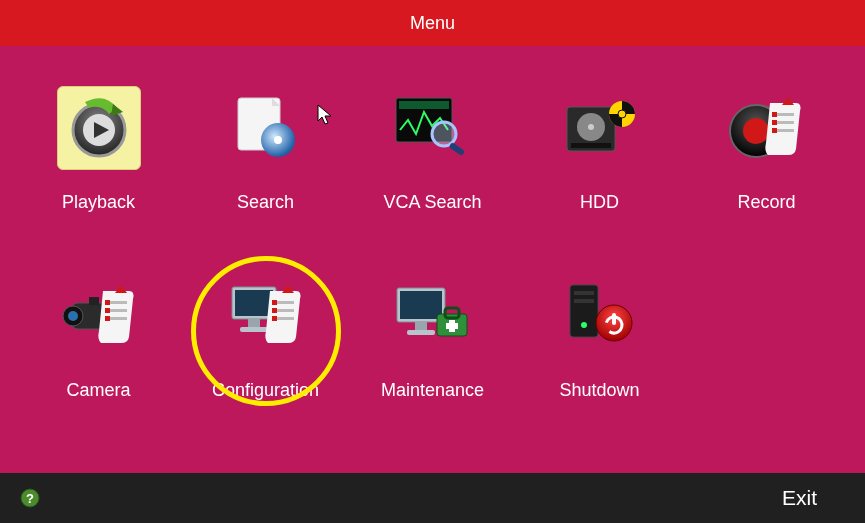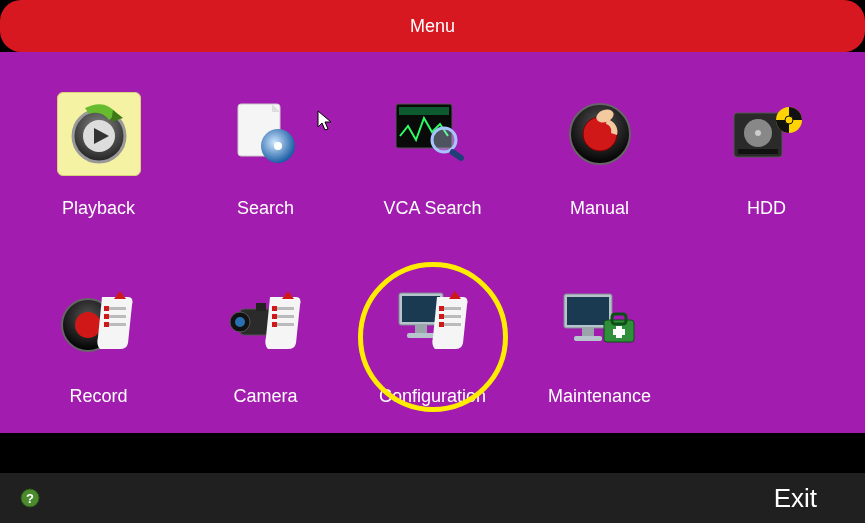--- a/index.html
+++ b/index.html
@@ -7,32 +7,31 @@
     width: 865px;
     height: 523px;
     background: #000;
     font-family: Arial, sans-serif;
     color: #fff;
     overflow: hidden;
     position: relative;
   }
   .titlebar {
     width: 865px;
-    height: 52px;
+    height: 46px;
     background: #d71820;
     display: flex;
     align-items: center;
     justify-content: center;
     font-size: 18px;
-    border-radius: 21px;
   }
   .content {
     width: 865px;
-    height: 381px;
-    background: #a21caf;
+    height: 427px;
+    background: #be185d;
     position: relative;
   }
   .grid {
     display: grid;
     grid-template-columns: repeat(5, 1fr);
     grid-template-rows: 170px 170px;
     row-gap: 18px;
     padding: 40px 15px 0 15px;
   }
   .menu-item {
@@ -85,21 +84,21 @@
   }
   .statusbar .help-icon {
     width: 20px; height: 20px;
     margin-right: 16px;
     display:flex;align-items:center;justify-content:center;
   }
   .statusbar .exit {
     margin-left: auto;
     margin-right: 28px;
     cursor: pointer;
-    font-size: 26px;
+    font-size: 21px;
     color: #fff;
   }
   .cursor {
     position: absolute;
     left: 317px;
     top: 58px;
     pointer-events: none;
   }
 </style>
 </head>
@@ -156,38 +155,20 @@
           <rect x="2" y="2" width="56" height="44" rx="2" fill="#0a0a0a" stroke="#555"></rect>
           <rect x="5" y="5" width="50" height="8" fill="#0e5a2f"></rect>
           <polyline points="6,34 14,24 22,38 30,16 38,30 46,22 54,34" fill="none" stroke="#2cff66" stroke-width="2"></polyline>
           <circle cx="50" cy="38" r="12" fill="#cfe0ff" fill-opacity="0.35" stroke="#a7c4ff" stroke-width="3"></circle>
           <rect x="58" y="46" width="16" height="6" rx="3" transform="rotate(35 58 46)" fill="#1f3f77"></rect>
         </svg>
       </div>
       <div class="menu-label">VCA Search</div>
     </div>
 
-    <div class="menu-item">
-      <div class="icon-wrap">
-        <svg width="70" height="70" viewBox="0 0 70 70">
-          <defs>
-            <radialGradient id="gMan" cx="50%" cy="35%" r="65%">
-              <stop offset="0%" stop-color="#555"></stop>
-                <stop offset="100%" stop-color="#000"></stop>
-            </radialGradient>
-          </defs>
-          <circle cx="35" cy="35" r="30" fill="url(#gMan)" stroke="#666" stroke-width="2"></circle>
-          <circle cx="35" cy="35" r="17" fill="#d01818"></circle>
-          <circle cx="35" cy="35" r="17" fill="none" stroke="#7a0000" stroke-width="1"></circle>
-          <path d="M42 20 C50 22 54 30 52 36 L46 34 C47 30 45 26 41 25 Z" fill="#f3c9a0"></path>
-          <ellipse cx="40" cy="17" rx="9" ry="6" fill="#f3c9a0" transform="rotate(-20 40 17)"></ellipse>
-        </svg>
-      </div>
-      <div class="menu-label">Manual</div>
-    </div>
 
     <div class="menu-item">
       <div class="icon-wrap">
         <svg width="74" height="62" viewBox="0 0 74 62">
           <rect x="4" y="10" width="48" height="44" rx="3" fill="#2a2a2a" stroke="#555"></rect>
           <circle cx="28" cy="30" r="14" fill="#888"></circle>
           <circle cx="28" cy="30" r="3" fill="#ccc"></circle>
           <rect x="8" y="46" width="40" height="5" fill="#111"></rect>
           <g transform="translate(46,4)">
             <circle cx="13" cy="13" r="13" fill="#ffd400"></circle>
@@ -282,20 +263,40 @@
             <rect x="2" y="12" width="30" height="22" rx="3" fill="#2f8f3a" stroke="#0d4f16"></rect>
             <rect x="10" y="6" width="14" height="10" rx="3" fill="none" stroke="#0d4f16" stroke-width="3"></rect>
             <rect x="14" y="18" width="6" height="12" fill="#fff"></rect>
             <rect x="11" y="21" width="12" height="6" fill="#fff"></rect>
           </g>
         </svg>
       </div>
       <div class="menu-label">Maintenance</div>
     </div>
 
+    <div class="menu-item">
+      <div class="icon-wrap">
+        <svg width="76" height="70" viewBox="0 0 76 70">
+          <rect x="8" y="4" width="28" height="52" rx="3" fill="#1b1b1b" stroke="#444"></rect>
+          <rect x="12" y="10" width="20" height="4" fill="#333"></rect>
+          <rect x="12" y="18" width="20" height="4" fill="#333"></rect>
+          <circle cx="22" cy="44" r="3" fill="#2cff66"></circle>
+          <defs>
+            <radialGradient id="gShut" cx="50%" cy="35%" r="65%">
+              <stop offset="0%" stop-color="#ff4444"></stop>
+                <stop offset="100%" stop-color="#a00000"></stop>
+            </radialGradient>
+          </defs>
+          <circle cx="52" cy="42" r="18" fill="url(#gShut)" stroke="#600"></circle>
+          <circle cx="52" cy="44" r="8" fill="none" stroke="#fff" stroke-width="3" stroke-dasharray="34 10" transform="rotate(-120 52 44)"></circle>
+          <rect x="50" y="32" width="4" height="12" rx="2" fill="#fff"></rect>
+        </svg>
+      </div>
+      <div class="menu-label">Shutdown</div>
+    </div>
 
   </div>
 
   <svg class="cursor" width="16" height="22" viewBox="0 0 16 22">
     <path d="M1 1 L1 17 L5 13 L8 20 L11 19 L8 12 L14 12 Z" fill="#fff" stroke="#000" stroke-width="1"></path>
   </svg>
 </div>
 
 <div class="statusbar">
   <span class="help-icon">

